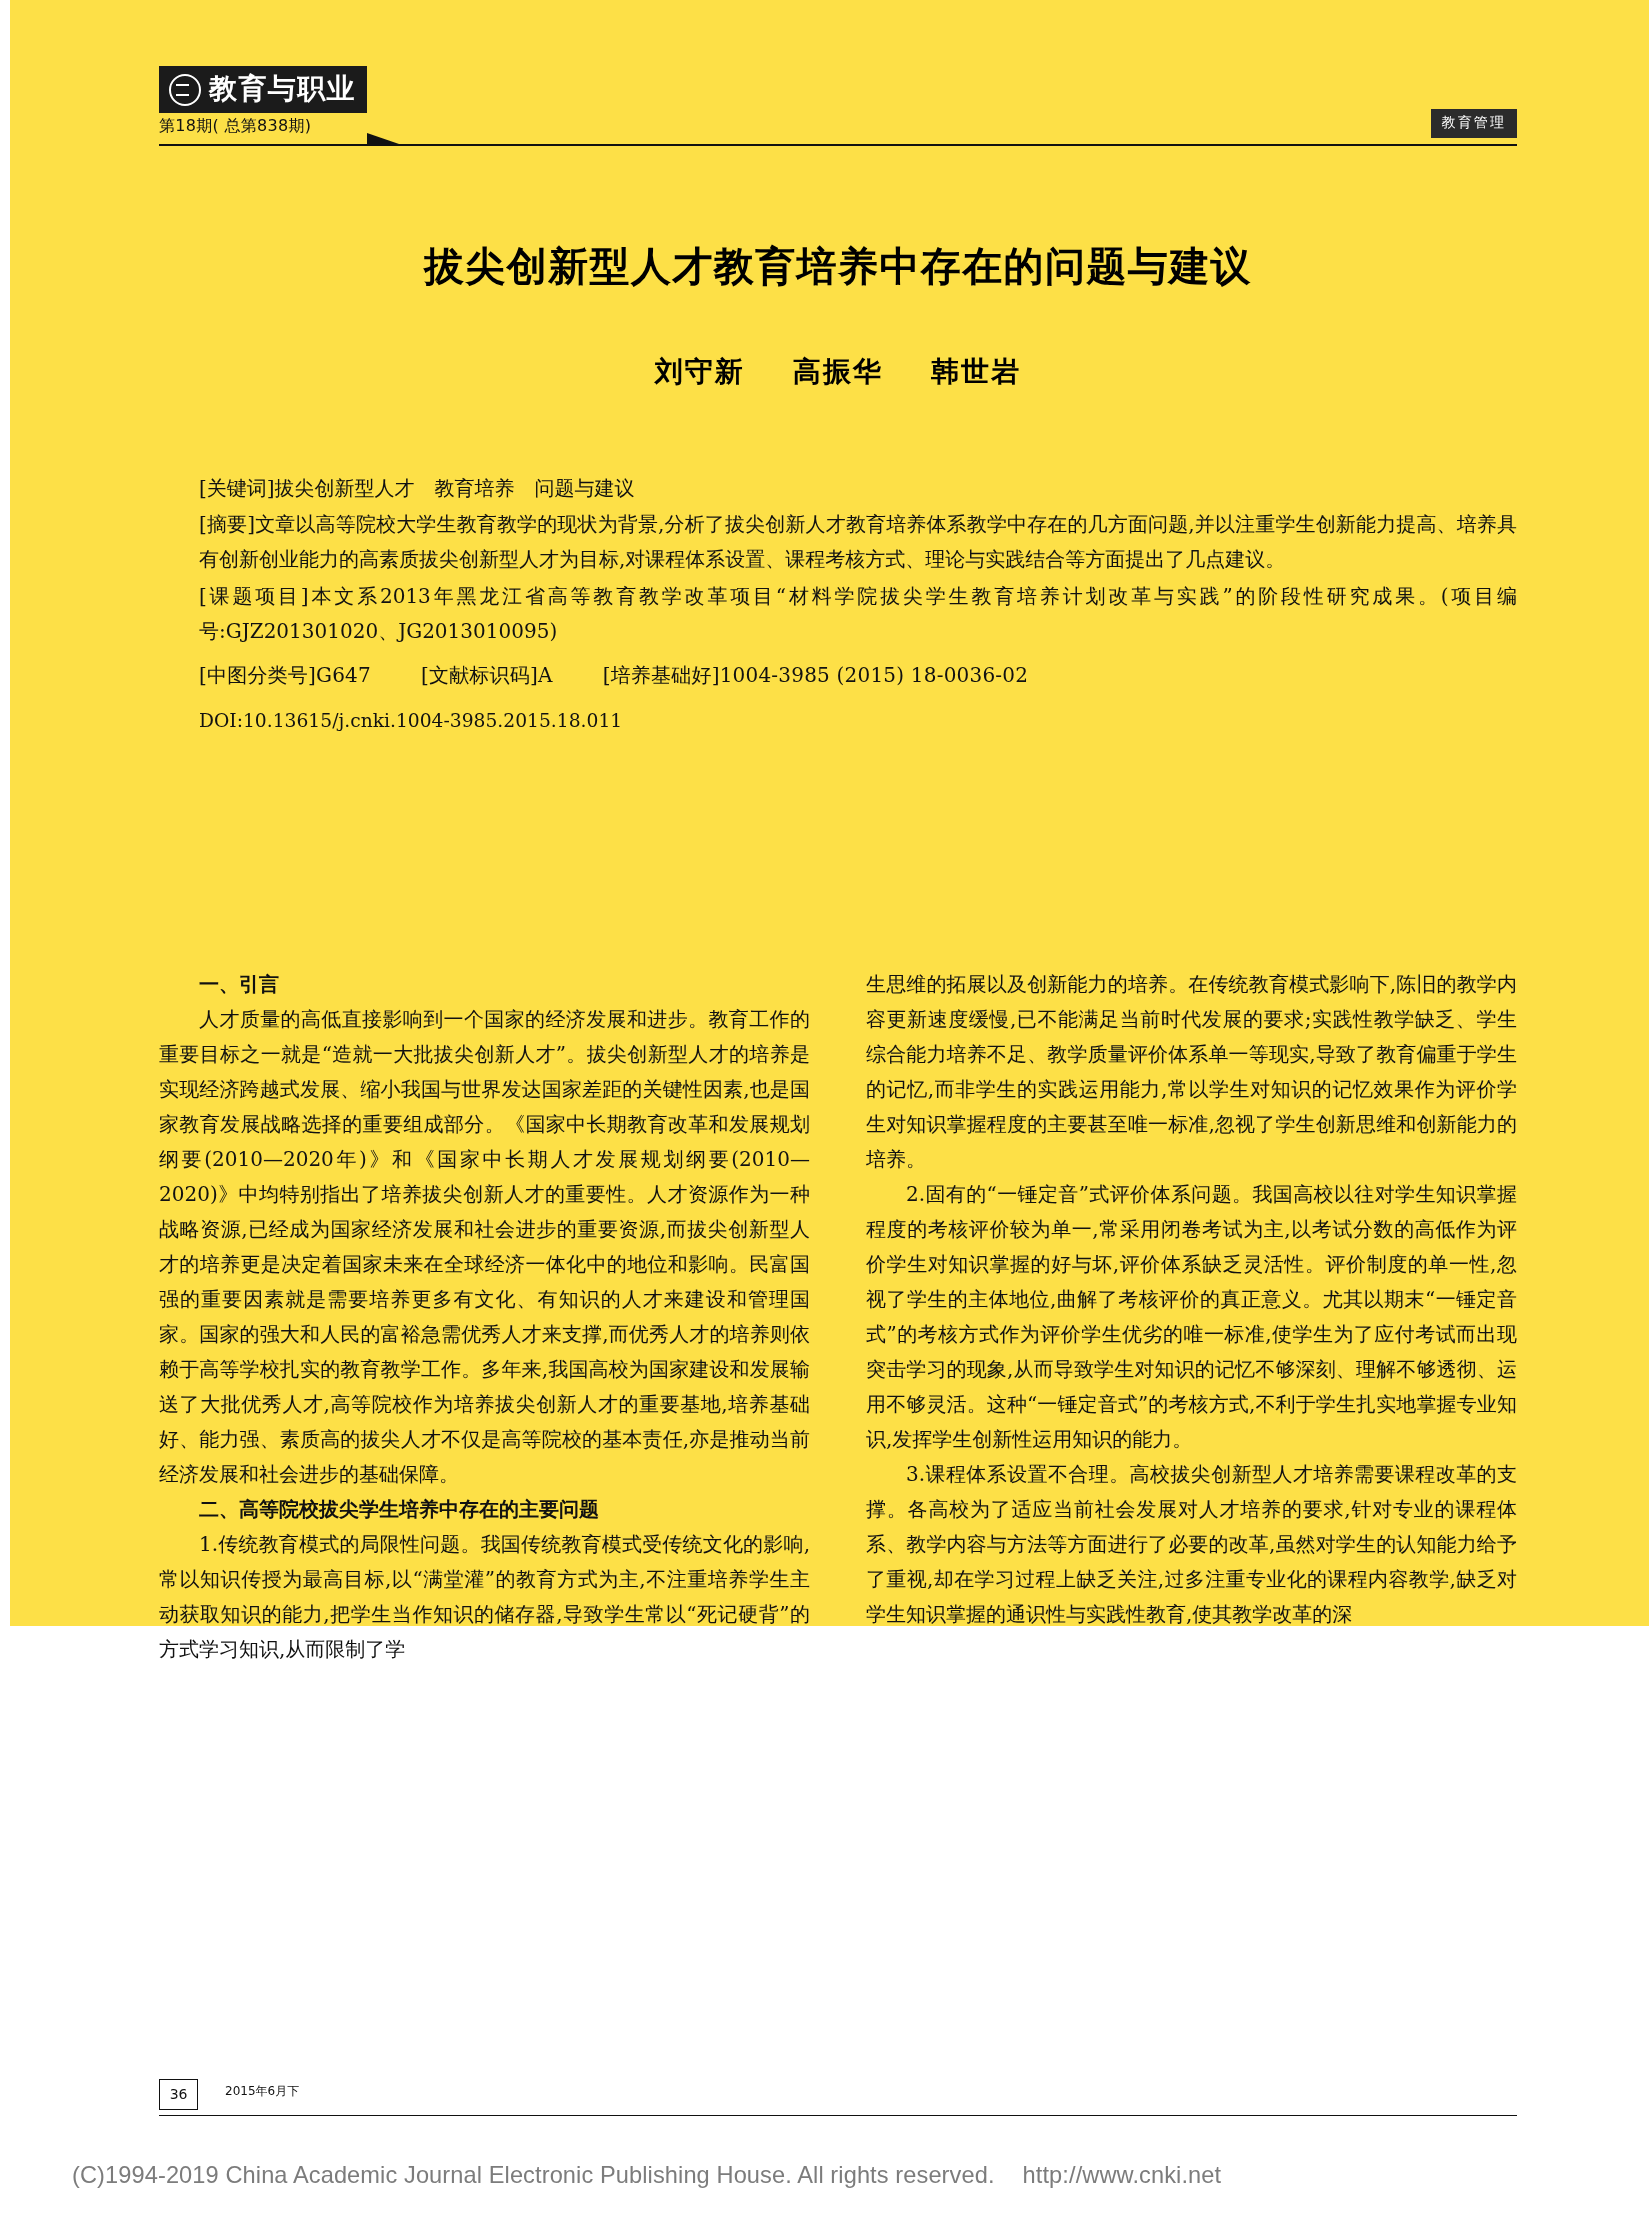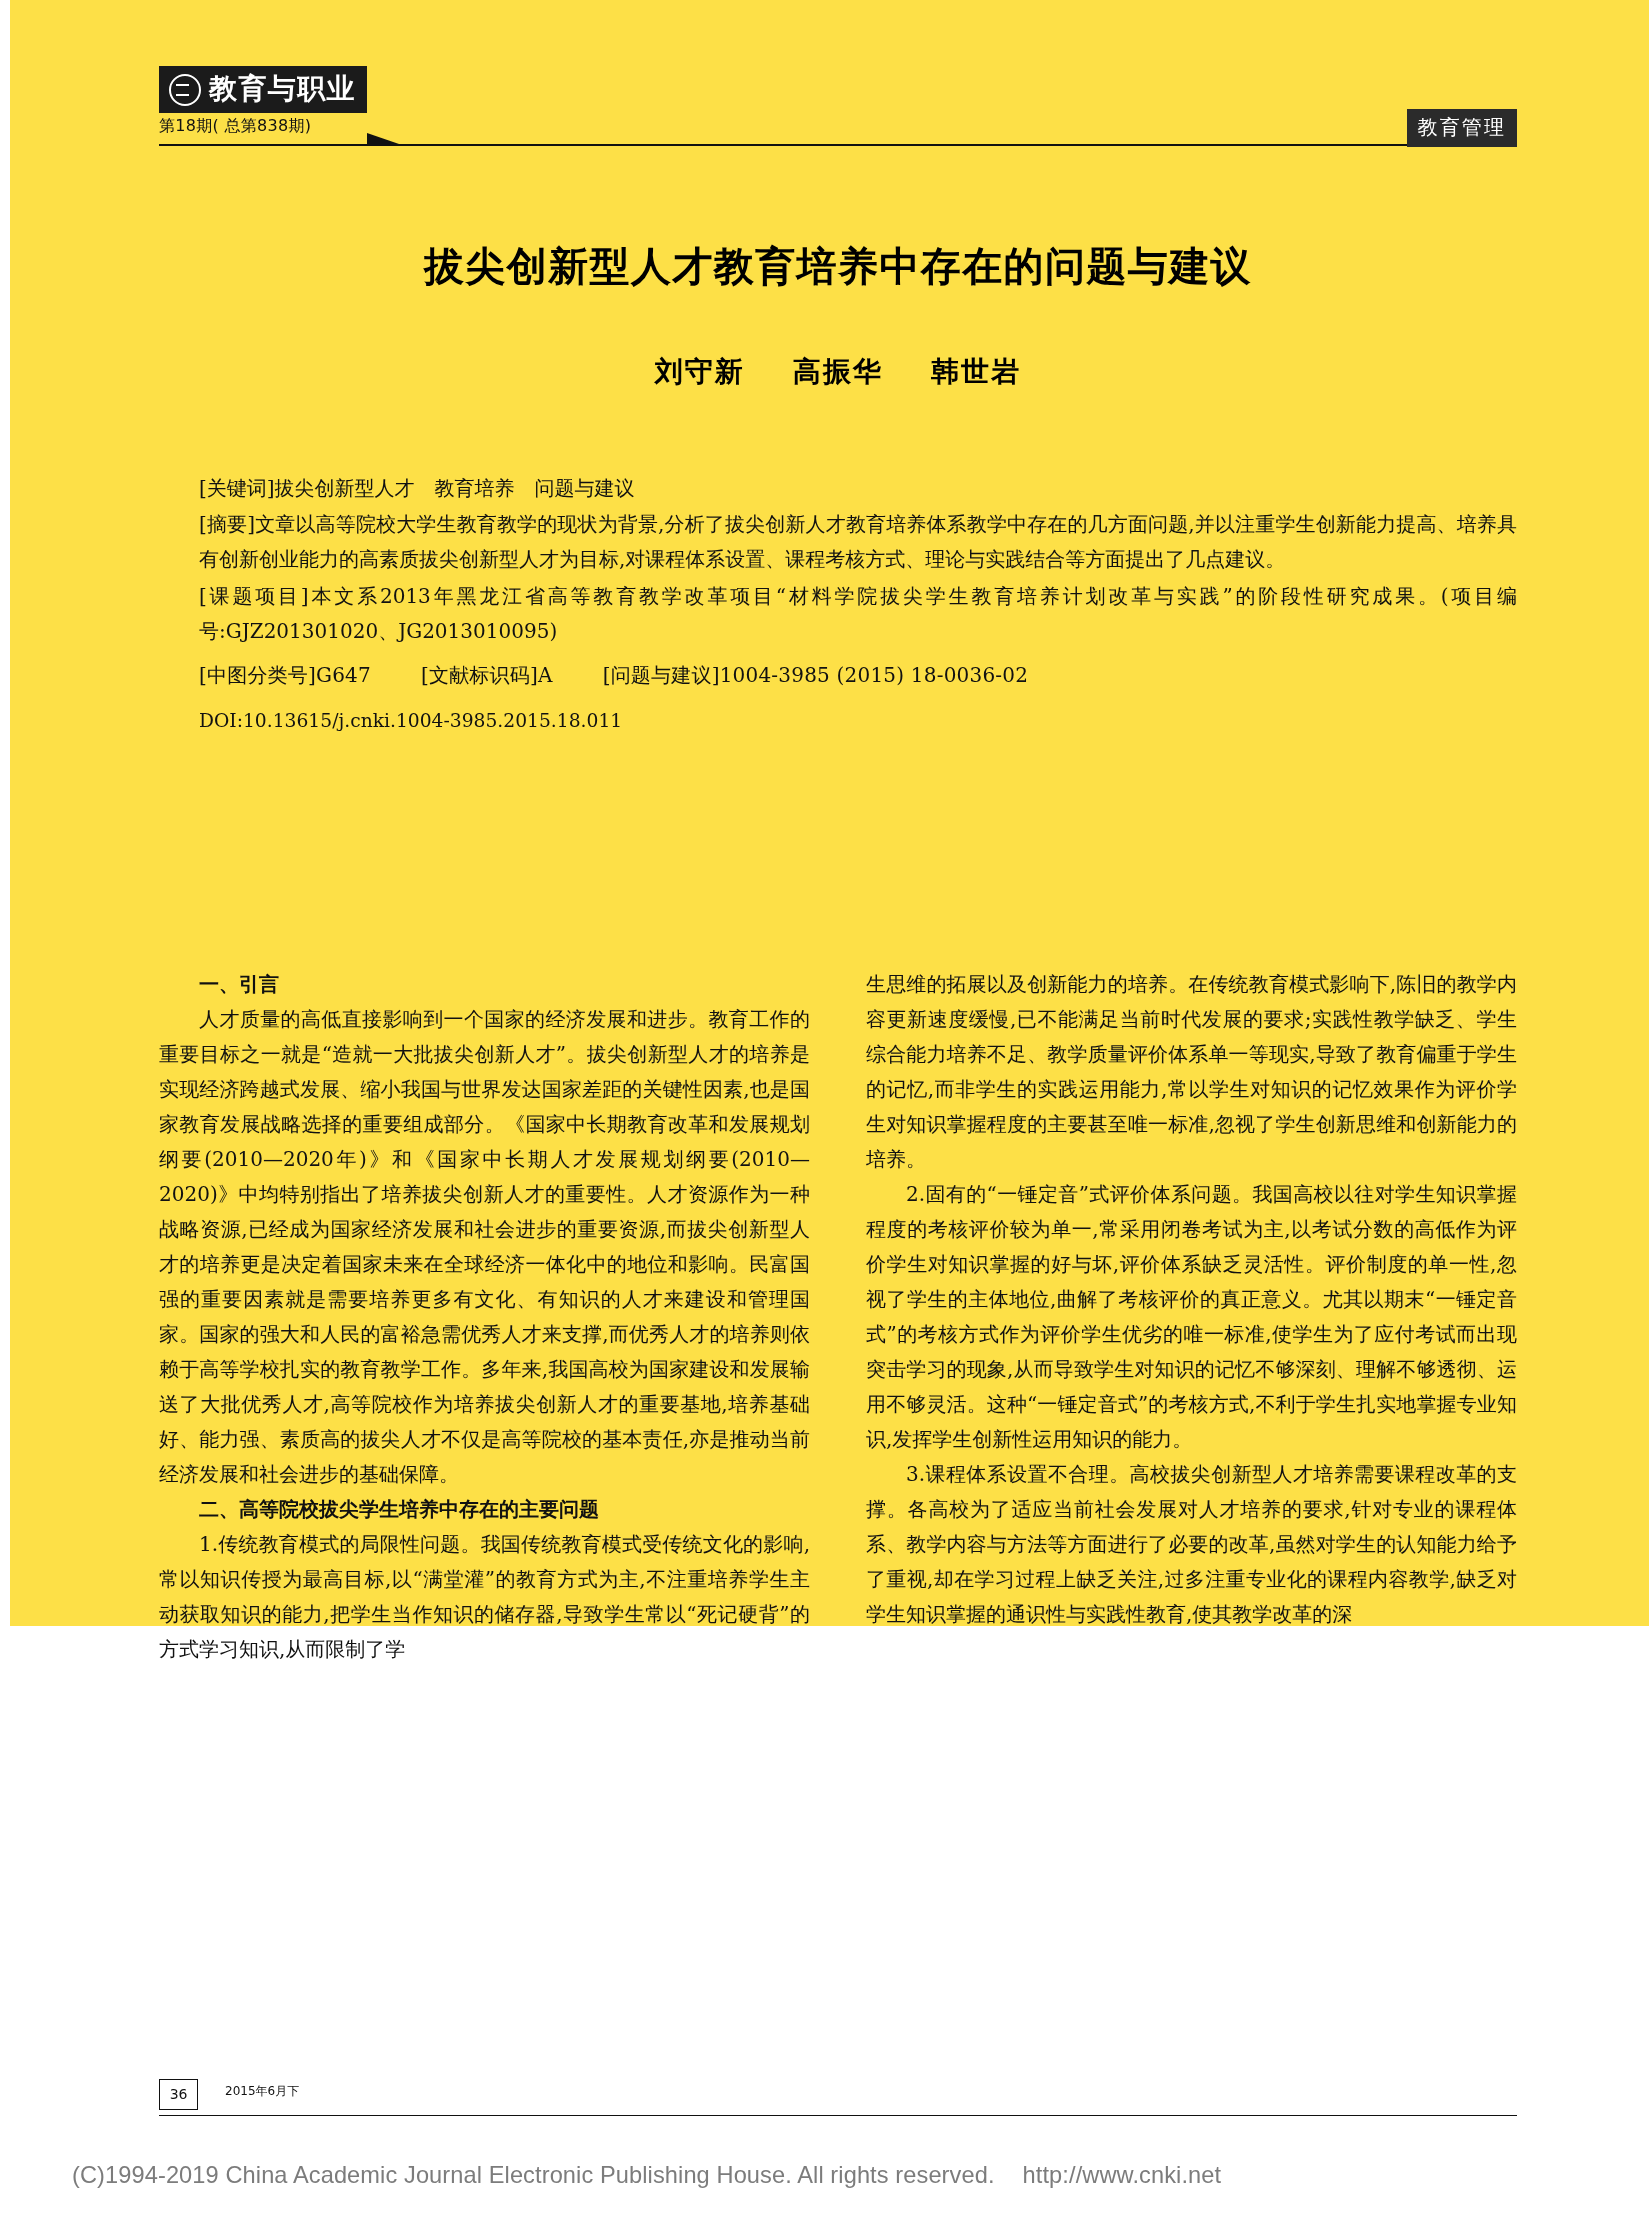--- a/index.html
+++ b/index.html
@@ -95,21 +95,21 @@
     border-top: 11.8px solid transparent;
     border-bottom: 0 solid transparent;
   }
   .section-tag {
     position: absolute;
     right: 0;
     top: 43px;
     background: #2b2b2b;
     color: #fff;
     font-family: "DejaVu Sans", "Liberation Sans", sans-serif;
-    font-size: 20px;
+    font-size: 14px;
     padding: 4.9px 11px 6.2px 11px;
     letter-spacing: 2.1px;
   }
 
   
   .article-title {
     position: absolute;
     left: 149px;
     top: 239px;
     width: 1358px;
@@ -265,21 +265,21 @@
   <div class="authors">
     <span>刘守新</span>
     <span>高振华</span>
     <span>韩世岩</span>
   </div>
 
   <div class="frontmatter">
     <p class="fm-para"><span class="fm-label">[关键词]</span><span>拔尖创新型人才　教育培养　问题与建议</span></p>
     <p class="fm-para first"><span class="fm-label">[摘要]</span><span>文章以高等院校大学生教育教学的现状为背景,分析了拔尖创新人才教育培养体系教学中存在的几方面问题,并以注重学生创新能力提高、培养具有创新创业能力的高素质拔尖创新型人才为目标,对课程体系设置、课程考核方式、理论与实践结合等方面提出了几点建议。</span></p>
     <p class="fm-para"><span class="fm-label">[课题项目]</span><span>本文系2013年黑龙江省高等教育教学改革项目“材料学院拔尖学生教育培养计划改革与实践”的阶段性研究成果。(项目编号:GJZ201301020、JG2013010095)</span></p>
-    <div class="codes-line"><span>[中图分类号]</span><span>G647</span><span class="gap"></span><span>[文献标识码]</span><span>A</span><span class="gap"></span><span>[问题与建议]</span><span>1004-3985 (2015) 18-0036-02</span></div>
+    <div class="codes-line"><span>[中图分类号]</span><span>G647</span><span class="gap"></span><span>[文献标识码]</span><span>A</span><span class="gap"></span><span>[培养基础好]</span><span>1004-3985 (2015) 18-0036-02</span></div>
     <div class="doi-line">DOI:10.13615/j.cnki.1004-3985.2015.18.011</div>
   </div>
 
   <div class="body-cols">
     <div class="col col-left">
       <h3>一、引言</h3>
       <p>人才质量的高低直接影响到一个国家的经济发展和进步。教育工作的重要目标之一就是“造就一大批拔尖创新人才”。拔尖创新型人才的培养是实现经济跨越式发展、缩小我国与世界发达国家差距的关键性因素,也是国家教育发展战略选择的重要组成部分。《国家中长期教育改革和发展规划纲要(2010—2020年)》和《国家中长期人才发展规划纲要(2010—2020)》中均特别指出了培养拔尖创新人才的重要性。人才资源作为一种战略资源,已经成为国家经济发展和社会进步的重要资源,而拔尖创新型人才的培养更是决定着国家未来在全球经济一体化中的地位和影响。民富国强的重要因素就是需要培养更多有文化、有知识的人才来建设和管理国家。国家的强大和人民的富裕急需优秀人才来支撑,而优秀人才的培养则依赖于高等学校扎实的教育教学工作。多年来,我国高校为国家建设和发展输送了大批优秀人才,高等院校作为培养拔尖创新人才的重要基地,培养基础好、能力强、素质高的拔尖人才不仅是高等院校的基本责任,亦是推动当前经济发展和社会进步的基础保障。</p>
       <h3>二、高等院校拔尖学生培养中存在的主要问题</h3>
       <p>1.传统教育模式的局限性问题。我国传统教育模式受传统文化的影响,常以知识传授为最高目标,以“满堂灌”的教育方式为主,不注重培养学生主动获取知识的能力,把学生当作知识的储存器,导致学生常以“死记硬背”的方式学习知识,从而限制了学</p>
     </div>

